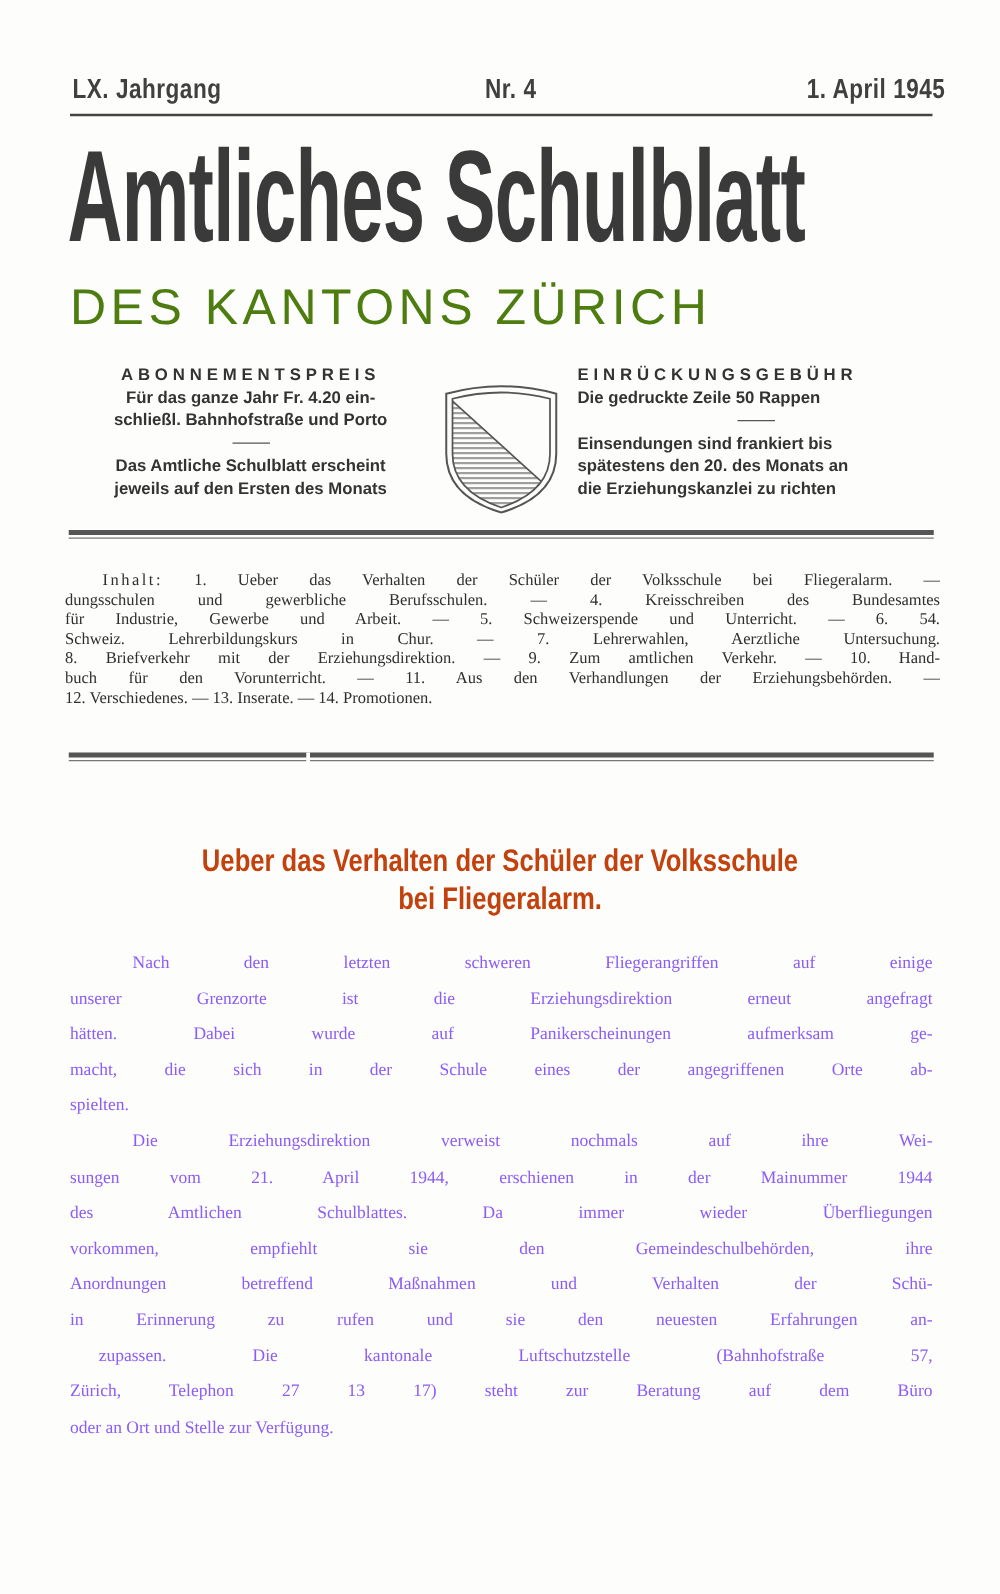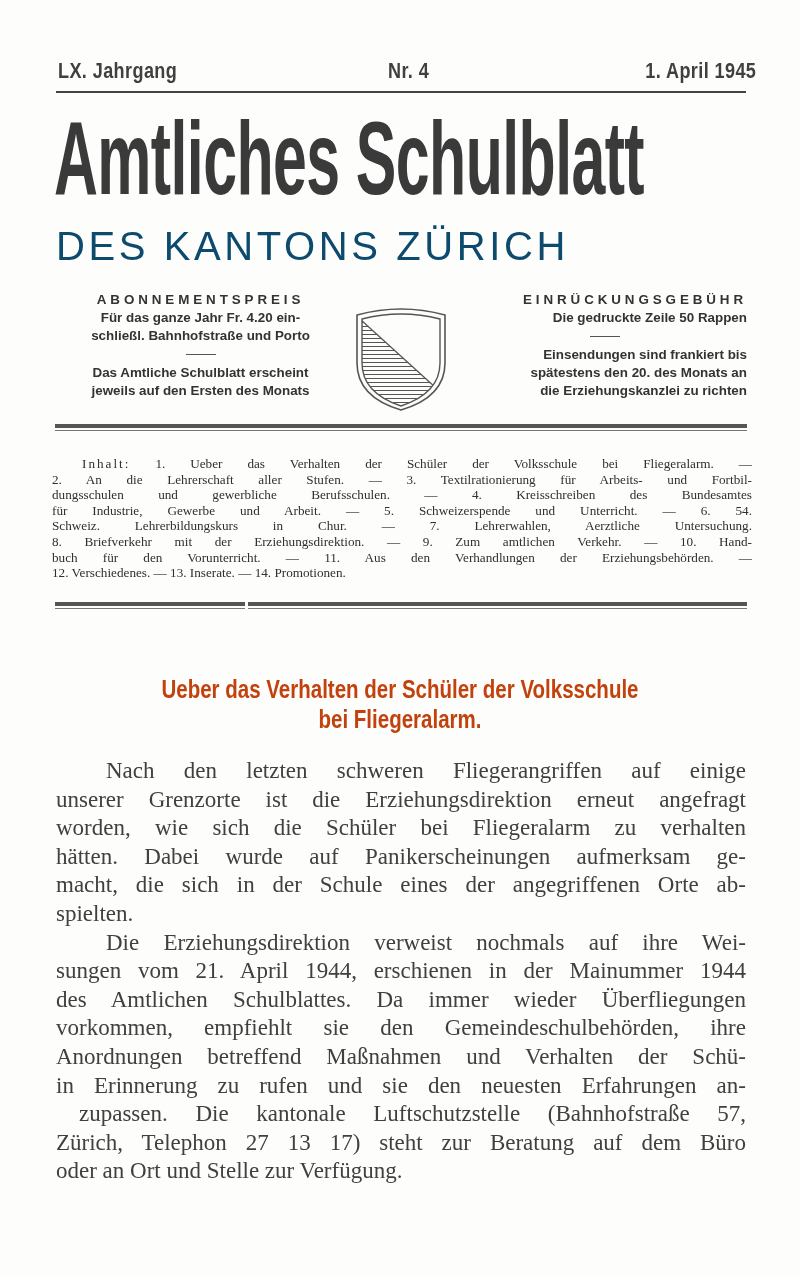--- a/index.html
+++ b/index.html
@@ -30,28 +30,28 @@
     position: absolute; left: 54px; top: 98px; width: 700px;
     font-family: "Liberation Sans", sans-serif; font-weight: bold;
     font-size: 104px; line-height: 120px; color: #3a3a3a;
     white-space: nowrap;
     transform: scaleX(0.585); transform-origin: left top;
     letter-spacing: -1px;
   }
   .subtitle {
     position: absolute; left: 56px; top: 222px; width: 700px;
     font-family: "Liberation Sans", sans-serif;
-    font-size: 40px; line-height: 48px; color: #0c4a6e;
+    font-size: 40px; line-height: 48px; color: #4d7c0f;
     letter-spacing: 3.6px; white-space: nowrap;
   }
 
   
   .info {
     position: absolute; font-family: "Liberation Sans", sans-serif;
-    font-size: 13.4px; line-height: 18px; color: #333; font-weight: bold; text-align: right;
+    font-size: 13.4px; line-height: 18px; color: #333; font-weight: bold;
   }
   .info .head { letter-spacing: 3.9px; font-weight: bold; }
   .info .dash { display: block; width: 30px; height: 1px; background: #555; margin: 9px auto 9px auto; }
   .info-left { left: 58px; top: 291px; width: 285px; text-align: center; }
   .info-left .line { display: block; white-space: nowrap; }
   .info-right { left: 462px; top: 291px; width: 285px; }
   .info-right .line { display: block; white-space: nowrap; }
 
   .shield { position: absolute; left: 354px; top: 305px; width: 94px; height: 106px; }
 
@@ -76,21 +76,21 @@
   
   .art-title {
     position: absolute; left: 60px; top: 674px; width: 680px; text-align: center;
     font-family: "Liberation Sans", sans-serif; font-weight: bold;
     font-size: 25px; line-height: 30px; color: #c2410c;
   }
   .art-title .l { display: block; transform: scaleX(0.82); transform-origin: center top; white-space: nowrap; }
 
   .body-text {
     position: absolute; left: 56px; top: 757px; width: 690px;
-    font-size: 23px; line-height: 28.6px; color: #404040;
+    font-size: 14px; line-height: 28.6px; color: #8b5cf6;
   }
   .body-text .line { display: block; white-space: nowrap; text-align: justify; text-align-last: justify; }
   .body-text .line.indent { padding-left: 50px; }
   .body-text .line.last { text-align-last: left; }
 </style>
 </head>
 <body>
 
 <div class="page">
 
@@ -139,21 +139,20 @@
     <span class="line">die Erziehungskanzlei zu richten</span>
   </div>
 
   <div class="dbl rule-a">
     <div class="thick"></div>
       <div class="thin"></div>
   </div>
 
   <div class="contents">
     <span class="line" style="white-space: normal; height: 15.6px; overflow: hidden;"><span class="lead">Inhalt:</span> <span>1. Ueber das Verhalten der Schüler der Volksschule bei Fliegeralarm. —</span></span>
-    <span class="line" style="white-space: normal; height: 15.6px; overflow: hidden;">2. An die Lehrerschaft aller Stufen. — 3. Textilrationierung für Arbeits- und Fortbil-</span>
     <span class="line" style="white-space: normal; height: 15.6px; overflow: hidden;">dungsschulen und gewerbliche Berufsschulen. — 4. Kreisschreiben des Bundesamtes</span>
     <span class="line" style="white-space: normal; height: 15.6px; overflow: hidden;">für Industrie, Gewerbe und Arbeit. — 5. Schweizerspende und Unterricht. — 6. 54.</span>
     <span class="line" style="white-space: normal; height: 15.6px; overflow: hidden;">Schweiz. Lehrerbildungskurs in Chur. — 7. Lehrerwahlen, Aerztliche Untersuchung.</span>
     <span class="line" style="white-space: normal; height: 15.6px; overflow: hidden;">8. Briefverkehr mit der Erziehungsdirektion. — 9. Zum amtlichen Verkehr. — 10. Hand-</span>
     <span class="line" style="white-space: normal; height: 15.6px; overflow: hidden;">buch für den Vorunterricht. — 11. Aus den Verhandlungen der Erziehungsbehörden. —</span>
     <span class="line last">12. Verschiedenes. — 13. Inserate. — 14. Promotionen.</span>
   </div>
 
   <div class="dbl rule-b">
     <div class="thick"></div>
@@ -162,21 +161,20 @@
   </div>
 
   <div class="art-title">
     <span class="l">Ueber das Verhalten der Schüler der Volksschule</span>
     <span class="l">bei Fliegeralarm.</span>
   </div>
 
   <div class="body-text">
     <span class="line indent" style="white-space: normal; height: 28.6px; overflow: hidden;">Nach den letzten schweren Fliegerangriffen auf einige</span>
     <span class="line" style="white-space: normal; height: 28.6px; overflow: hidden;">unserer Grenzorte ist die Erziehungsdirektion erneut angefragt</span>
-    <span class="line" style="white-space: normal; height: 28.6px; overflow: hidden;">worden, wie sich die Schüler bei Fliegeralarm zu verhalten</span>
     <span class="line" style="white-space: normal; height: 28.6px; overflow: hidden;">hätten. Dabei wurde auf Panikerscheinungen aufmerksam ge-</span>
     <span class="line" style="white-space: normal; height: 28.6px; overflow: hidden;">macht, die sich in der Schule eines der angegriffenen Orte ab-</span>
     <span class="line last">spielten.</span>
     <span class="line indent" style="white-space: normal; height: 28.6px; overflow: hidden;">Die Erziehungsdirektion verweist nochmals auf ihre Wei-</span>
     <span class="line" style="white-space: normal; height: 28.6px; overflow: hidden;">sungen vom 21. April 1944, erschienen in der Mainummer 1944</span>
     <span class="line" style="white-space: normal; height: 28.6px; overflow: hidden;">des Amtlichen Schulblattes. Da immer wieder Überfliegungen</span>
     <span class="line" style="white-space: normal; height: 28.6px; overflow: hidden;">vorkommen, empfiehlt sie den Gemeindeschulbehörden, ihre</span>
     <span class="line" style="white-space: normal; height: 28.6px; overflow: hidden;">Anordnungen betreffend Maßnahmen und Verhalten der Schü-</span>
     <span class="line" style="white-space: normal; height: 28.6px; overflow: hidden;">in Erinnerung zu rufen und sie den neuesten Erfahrungen an-</span>
     <span class="line" style="white-space: normal; height: 28.6px; overflow: hidden; margin-left: 23px;">zupassen. Die kantonale Luftschutzstelle (Bahnhofstraße 57,</span>

